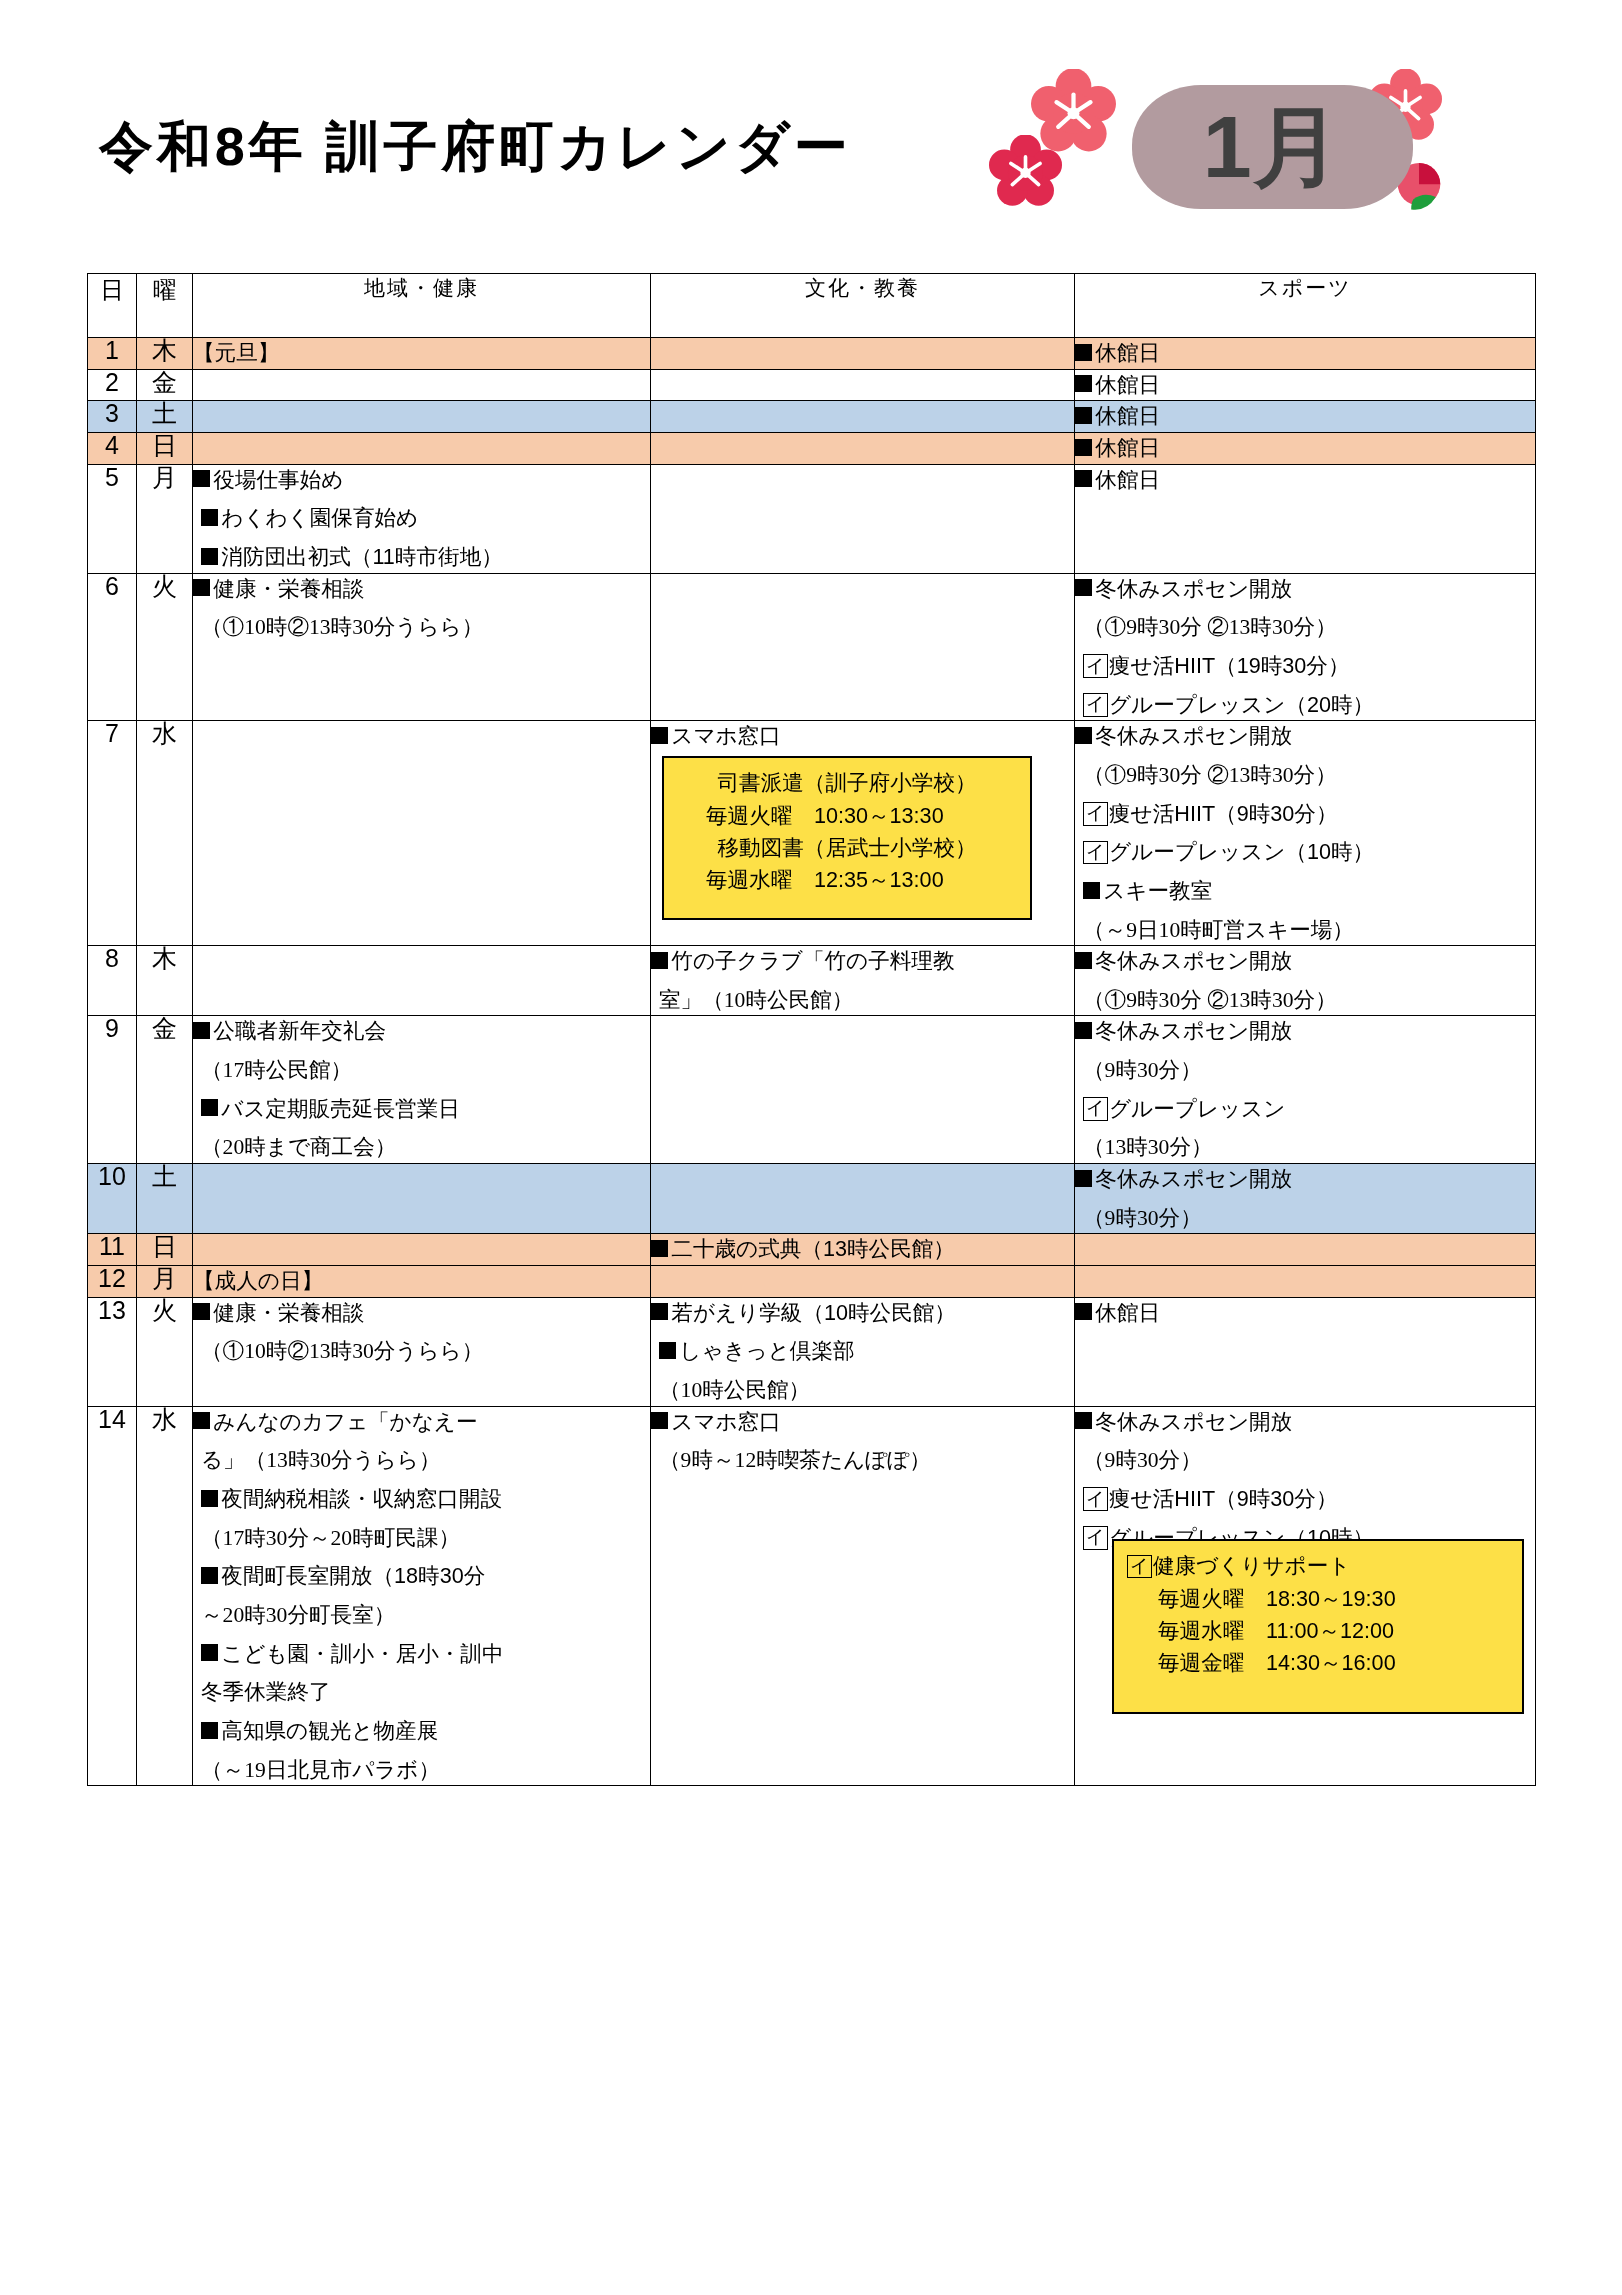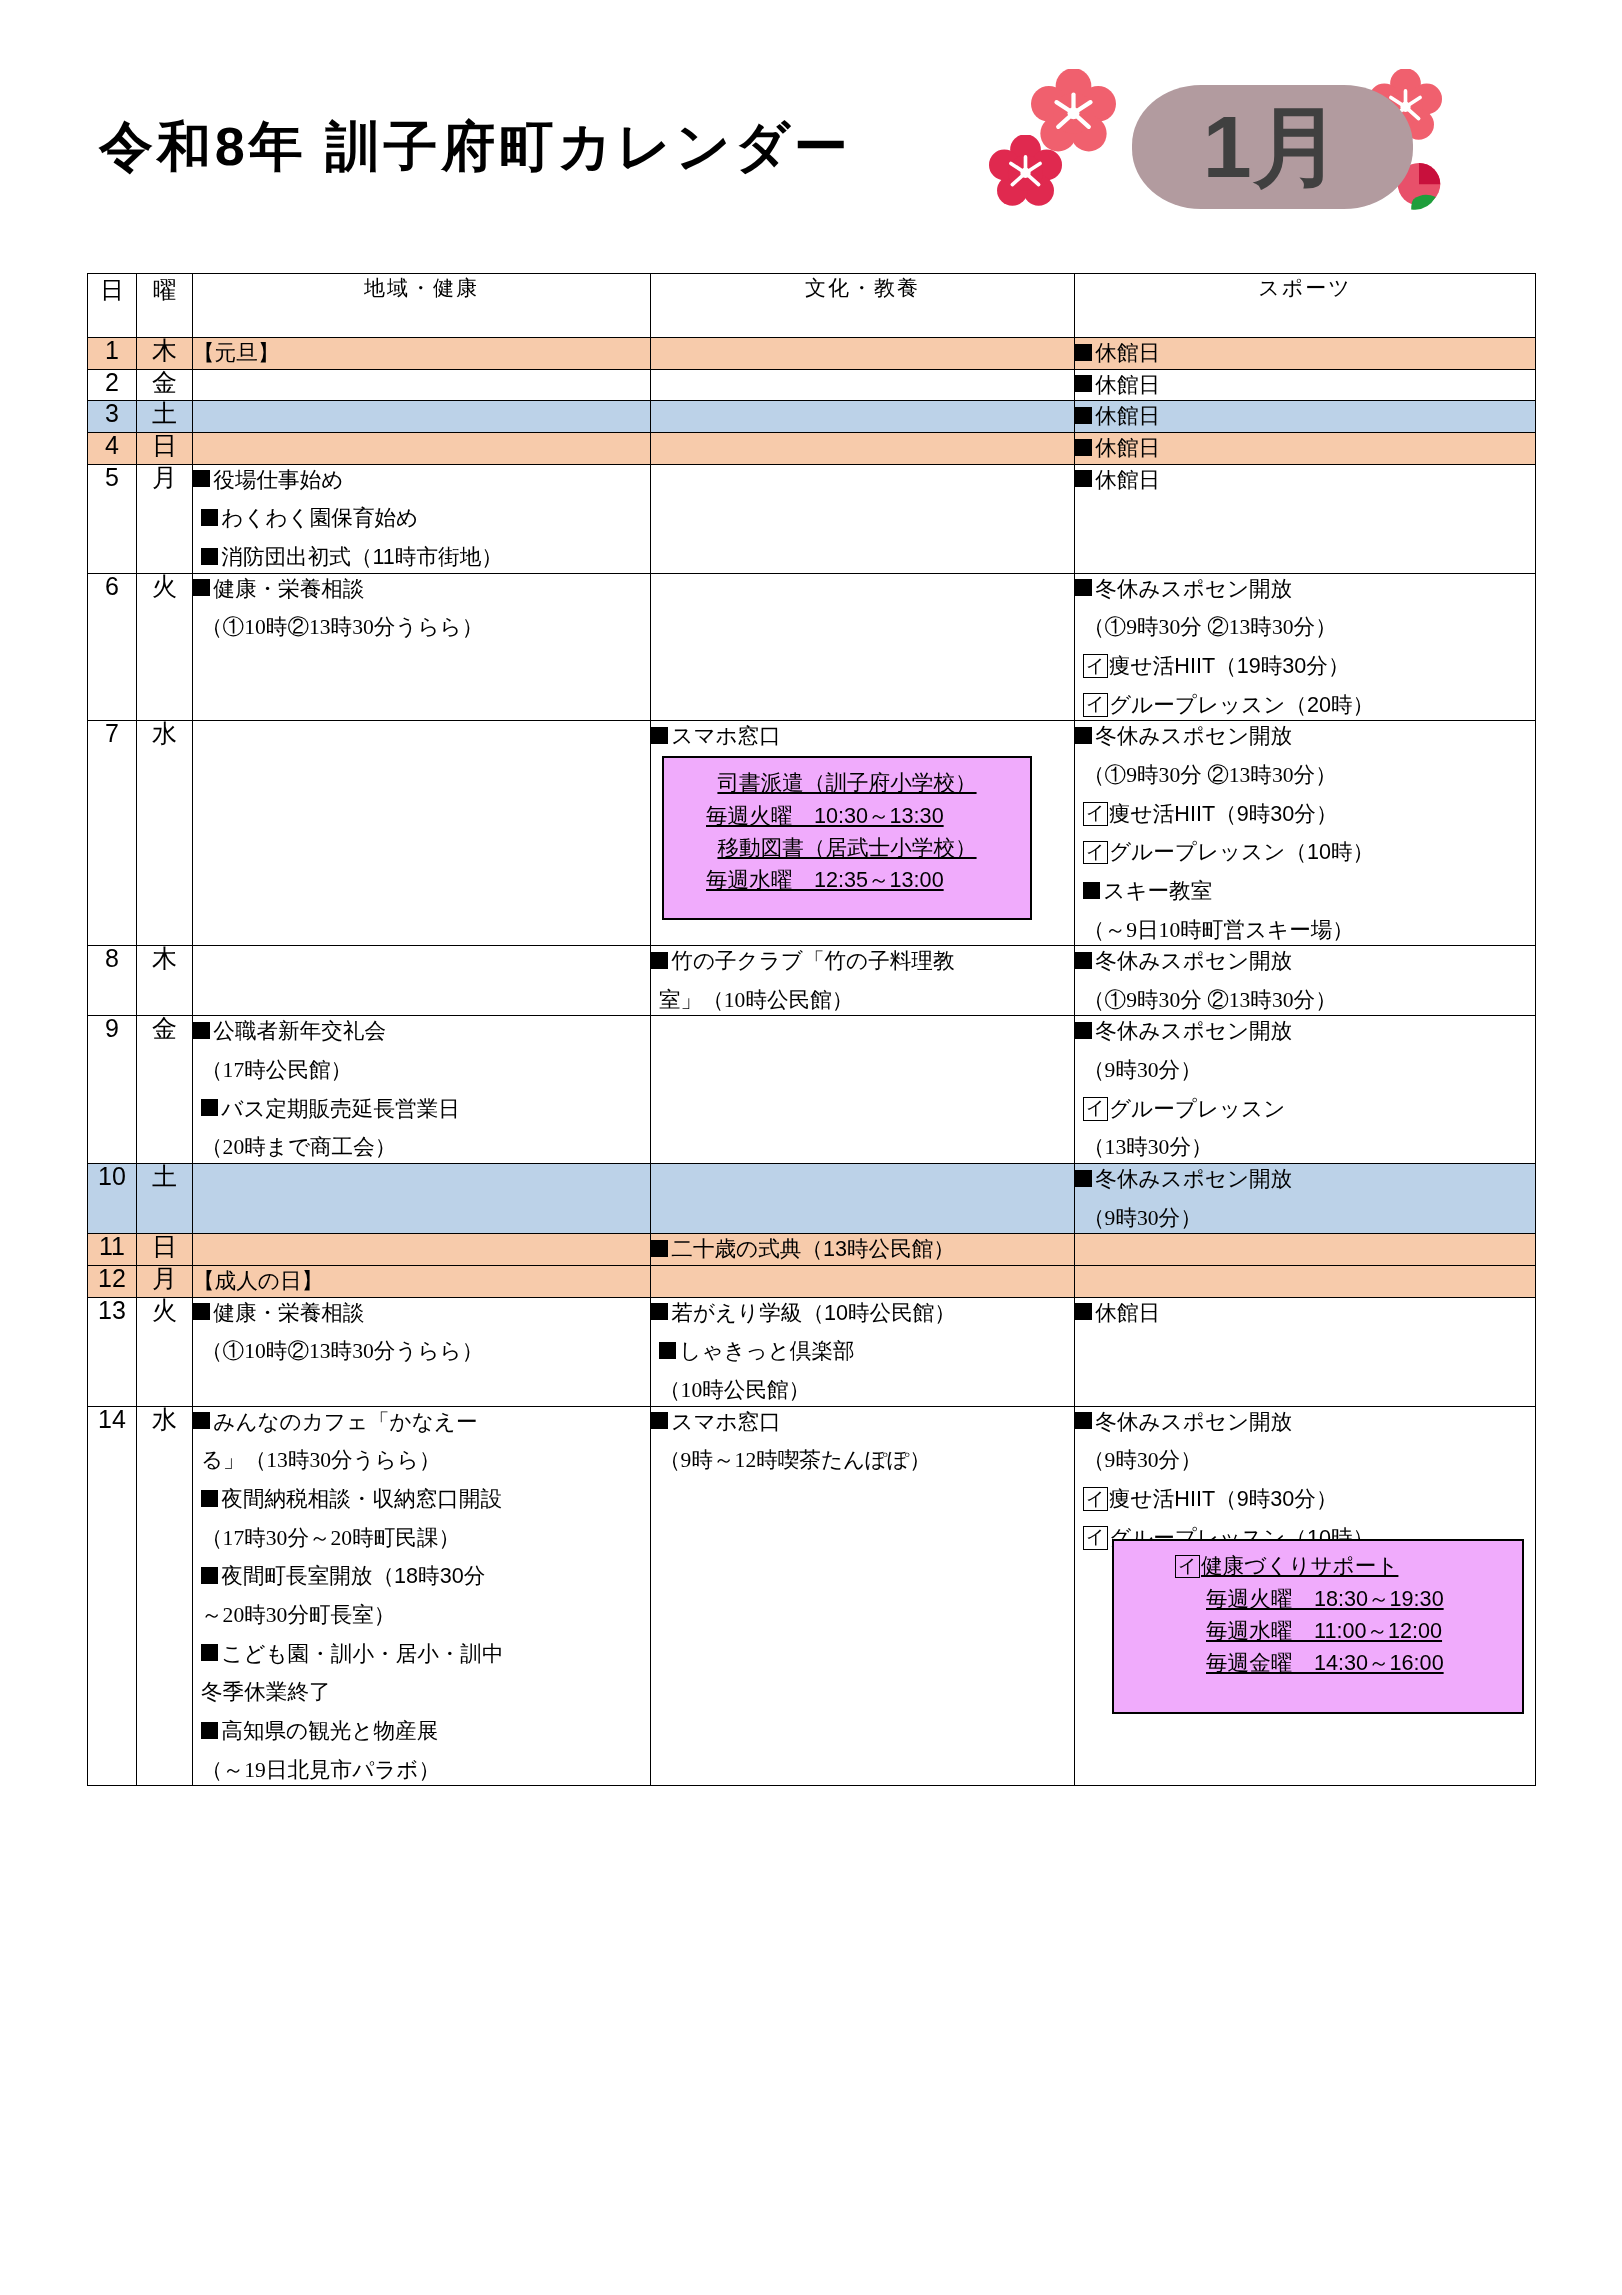--- a/index.html
+++ b/index.html
@@ -156,46 +156,45 @@
     width: 17px;
     height: 17px;
     background: #000;
     vertical-align: -0.7px;
     margin-right: 3.3px;
   }
 
   
   .float-box {
     position: absolute;
-    background: #f0abfc;
+    background: #fde047;
     border: 2px solid #000000;
     box-sizing: border-box;
     font-size: 21.6px;
     line-height: 1.5;
     padding: 9.2px 13px 10.5px 13px;
     z-index: 5;
-    text-decoration: underline;
   }
   #library-box {
     left: 662px;
     top: 756px;
     width: 370px;
     height: 164px;
   }
   #library-box .lb-line { display: block; white-space: pre; }
   #library-box .lb-title { text-align: center; }
   #library-box .lb-time  { padding-left: 29px; }
 
   #healthsupport-box {
     left: 1112px;
     top: 1539px;
     width: 412px;
     height: 175px;
   }
-  #healthsupport-box .hs-line { display: block; white-space: pre; margin-left: 48px; }
+  #healthsupport-box .hs-line { display: block; white-space: pre; }
   #healthsupport-box .hs-time { padding-left: 31px; }
 </style>
 </head>
 <body>
 
 <div id="header">
 
   <div id="page-title">令和8年 訓子府町カレンダー</div>
 
   <div id="month-badge">

